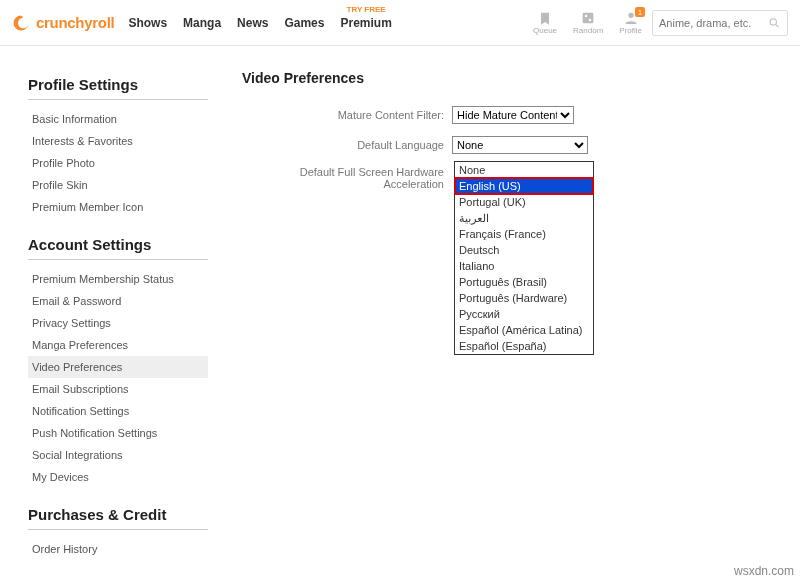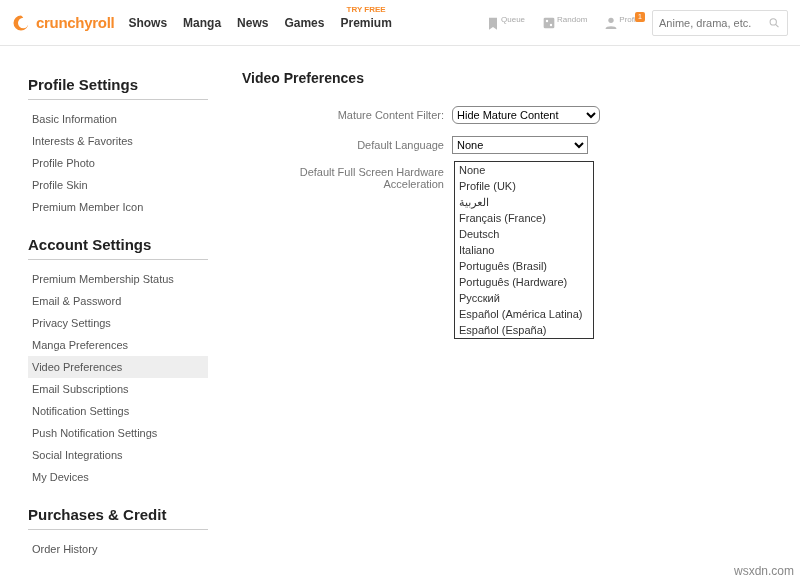--- a/index.html
+++ b/index.html
@@ -6,37 +6,37 @@
     body { width: 800px; height: 580px; font-family: Arial, Helvetica, sans-serif; font-size: 12px; color: #333; background: #fff; position: relative; }
     .topbar { display: flex; align-items: center; height: 46px; border-bottom: 1px solid #e5e5e5; padding: 0 12px; background: #fff; }
     .logo { display: flex; align-items: center; gap: 6px; margin-right: 14px; }
     .logo-text { color: #f78b2b; font-weight: 600; font-size: 15px; letter-spacing: -0.3px; }
     .nav { display: flex; gap: 16px; }
     .nav a { color: #333; text-decoration: none; font-size: 12px; font-weight: 700; position: relative; }
     .nav .premium { position: relative; }
     .tryfree { position: absolute; top: -11px; left: 50%; transform: translateX(-50%); color: #f78b2b; font-size: 8px; font-weight: 700; white-space: nowrap; }
     .spacer { flex: 1; }
     .top-icons { display: flex; gap: 16px; align-items: center; margin-right: 10px; }
-    .top-icon { display: flex; align-items: flex-start; color: #aaa; font-size: 8px; position: relative; }
+    .top-icon { display: flex; flex-direction: column; align-items: center; color: #aaa; font-size: 8px; position: relative; }
     .badge { position: absolute; top: -3px; right: -3px; width: 10px; height: 10px; background: #f78b2b; color: #fff; font-size: 7px; display: flex; align-items: center; justify-content: center; border-radius: 2px; }
     .search-box { display: flex; align-items: center; background: #fff; border: 1px solid #ddd; border-radius: 2px; height: 26px; width: 136px; padding: 6px 6px; }
     .search-box input { border: none; outline: none; font-size: 11px; width: 100%; color: #999; }
     .content { display: flex; padding: 24px 12px 0 28px; }
     .sidebar { width: 180px; }
     .side-section-title { font-size: 15px; font-weight: 700; color: #222; border-bottom: 1px solid #ccc; padding-bottom: 6px; margin-bottom: 8px; margin-top: 18px; }
     .side-section-title:first-of-type { margin-top: 6px; }
     .side-list { list-style: none; }
     .side-list li { padding: 5px 4px; font-size: 11px; color: #555; }
     .side-list li.active { background: #eee; }
     .main { flex: 1; padding-left: 34px; }
     .main h2 { font-size: 14px; font-weight: 700; color: #222; margin-bottom: 20px; }
     .row { display: flex; align-items: center; margin-bottom: 12px; }
     .row-label { width: 210px; text-align: right; color: #777; font-size: 11px; padding-right: 8px; }
     select { font-size: 11px; height: 18px; border: 1px solid #888; background: #fff; }
-    .sel-mature { width: 148px; border-radius: 6px; }
+    .sel-mature { width: 122px; }
     .sel-lang { width: 136px; }
     .dropdown { position: absolute; left: 454px; top: 161px; width: 140px; border: 1px solid #333; background: #fff; }
     .dropdown-item { font-size: 11px; padding: 1px 4px; line-height: 14px; white-space: nowrap; }
     .dropdown-item.highlight { background: #0a4bd6; color: #fff; outline: 2px solid #d00; outline-offset: -1px; }
     .footer-note { position: absolute; bottom: 2px; right: 6px; font-size: 12px; color: #888; }
   </style>
 </head>
 <body>
 
 <div class="topbar">
@@ -137,21 +137,22 @@
       </select>
     </div>
     <div class="row">
       <div class="row-label">Default Full Screen Hardware Acceleration</div>
     </div>
   </main>
 </div>
 
 <div class="dropdown">
     <div class="dropdown-item">None</div>
-    <div class="dropdown-item">Profile (UK)</div>
+    <div class="dropdown-item highlight">English (US)</div>
+    <div class="dropdown-item">Portugal (UK)</div>
     <div class="dropdown-item">العربية</div>
     <div class="dropdown-item">Français (France)</div>
     <div class="dropdown-item">Deutsch</div>
     <div class="dropdown-item">Italiano</div>
     <div class="dropdown-item">Português (Brasil)</div>
     <div class="dropdown-item">Português (Hardware)</div>
     <div class="dropdown-item">Русский</div>
     <div class="dropdown-item">Español (América Latina)</div>
     <div class="dropdown-item">Español (España)</div>
   </div>

